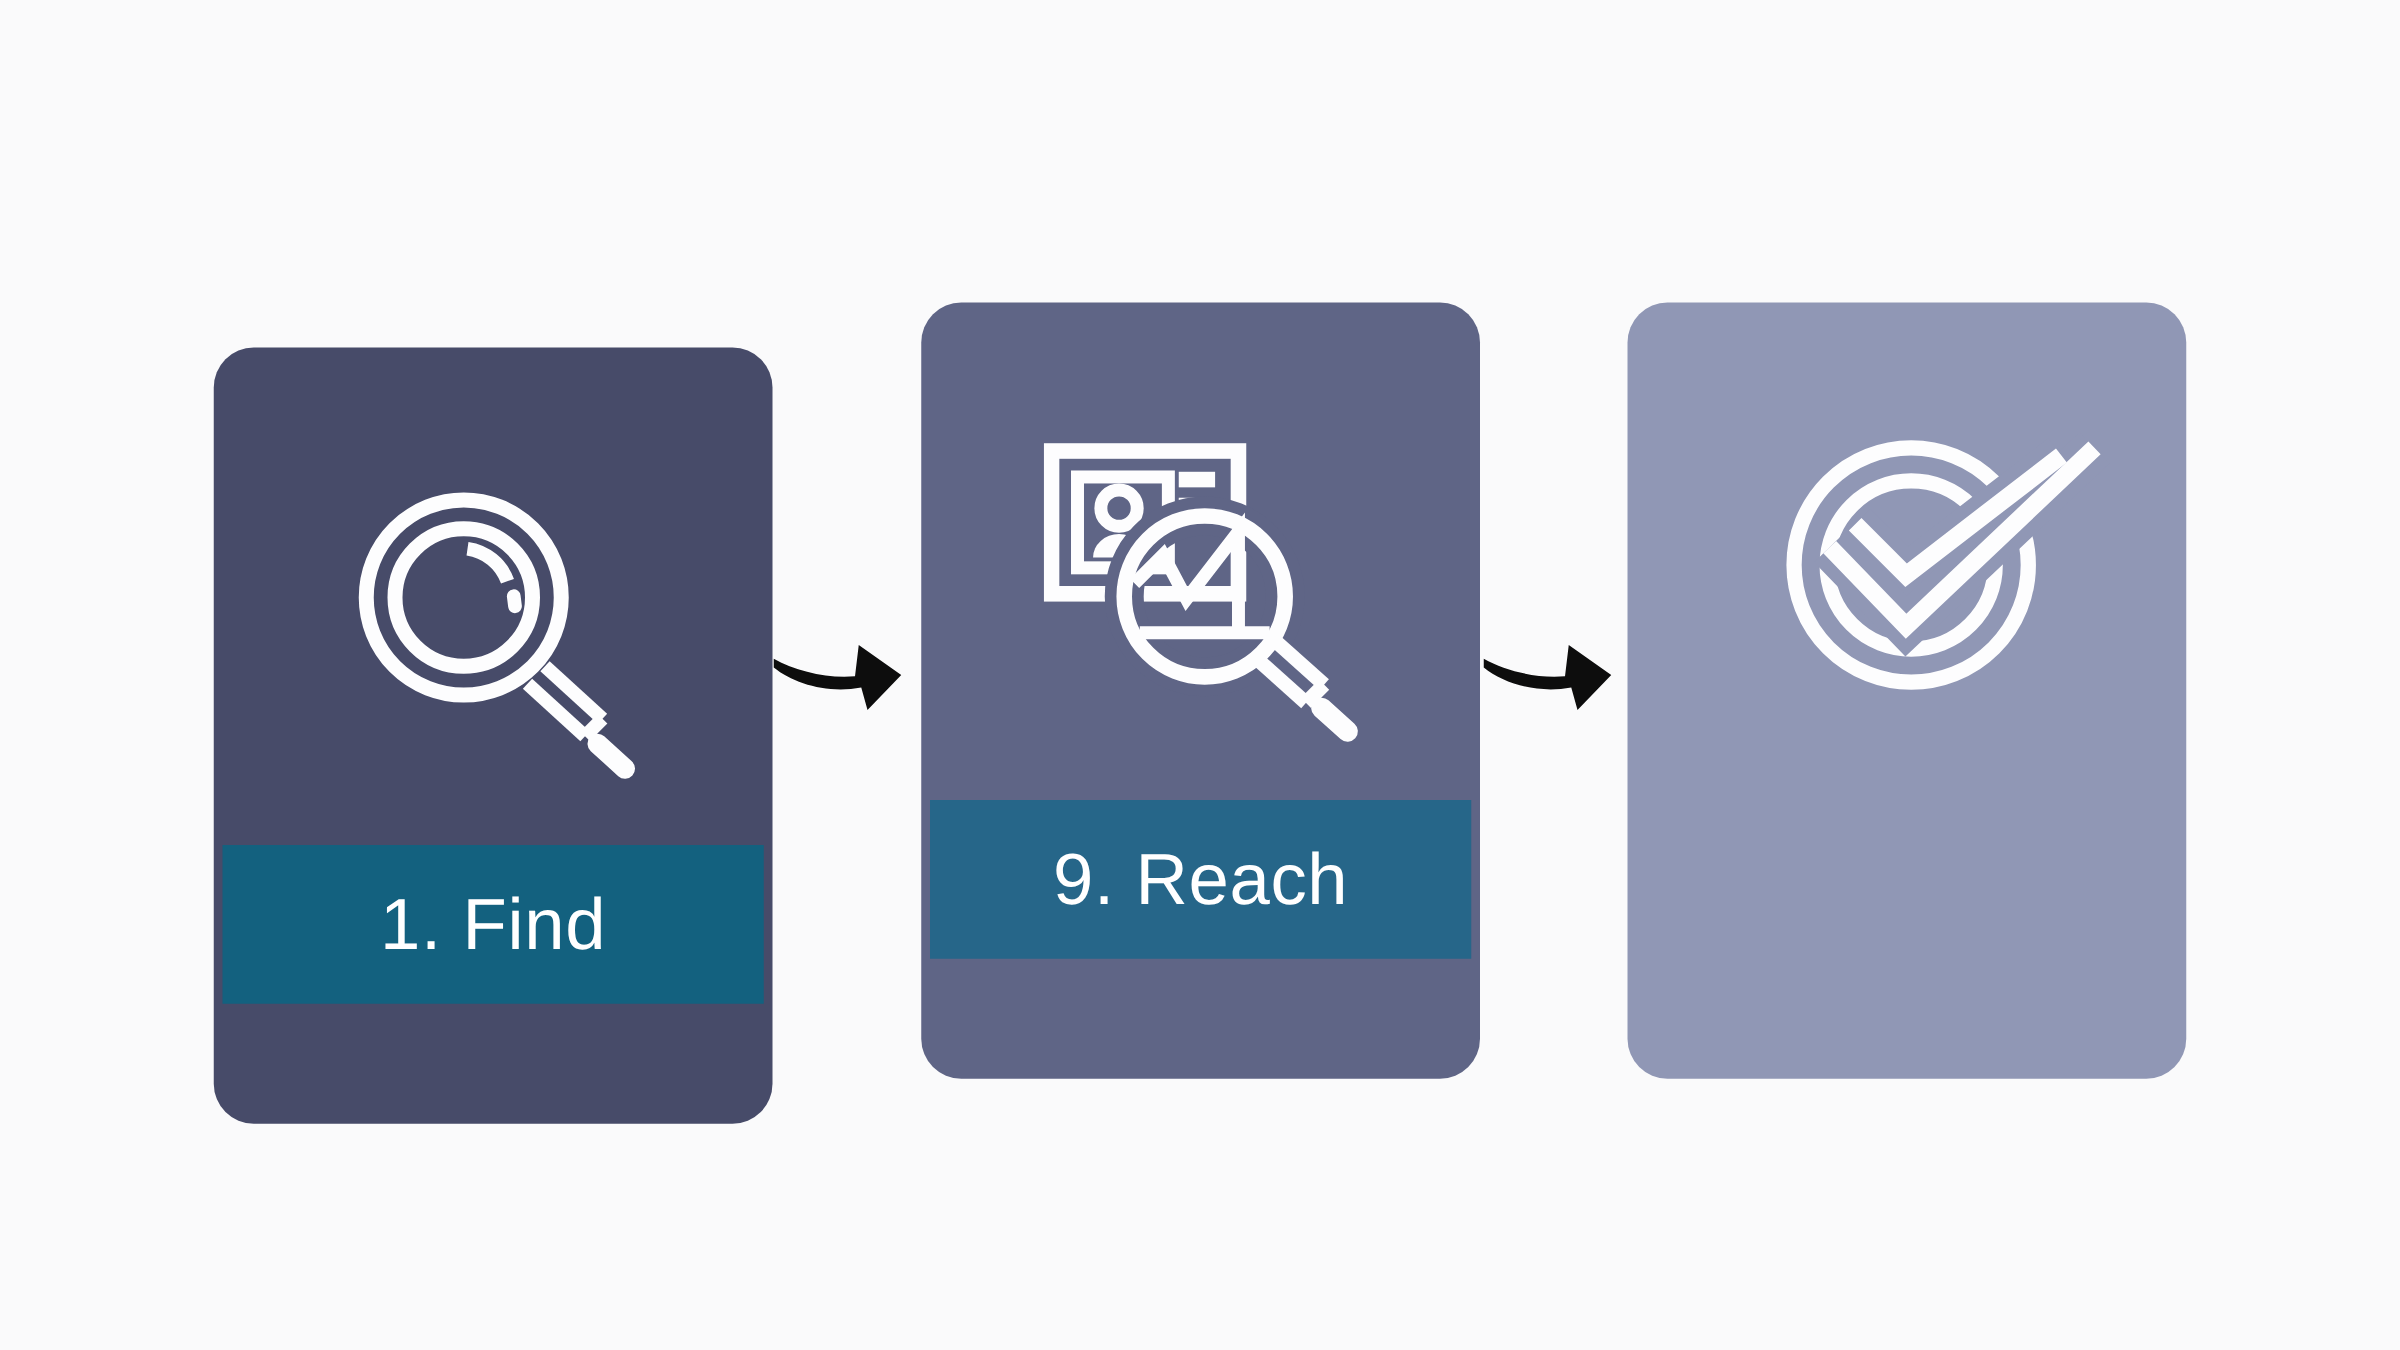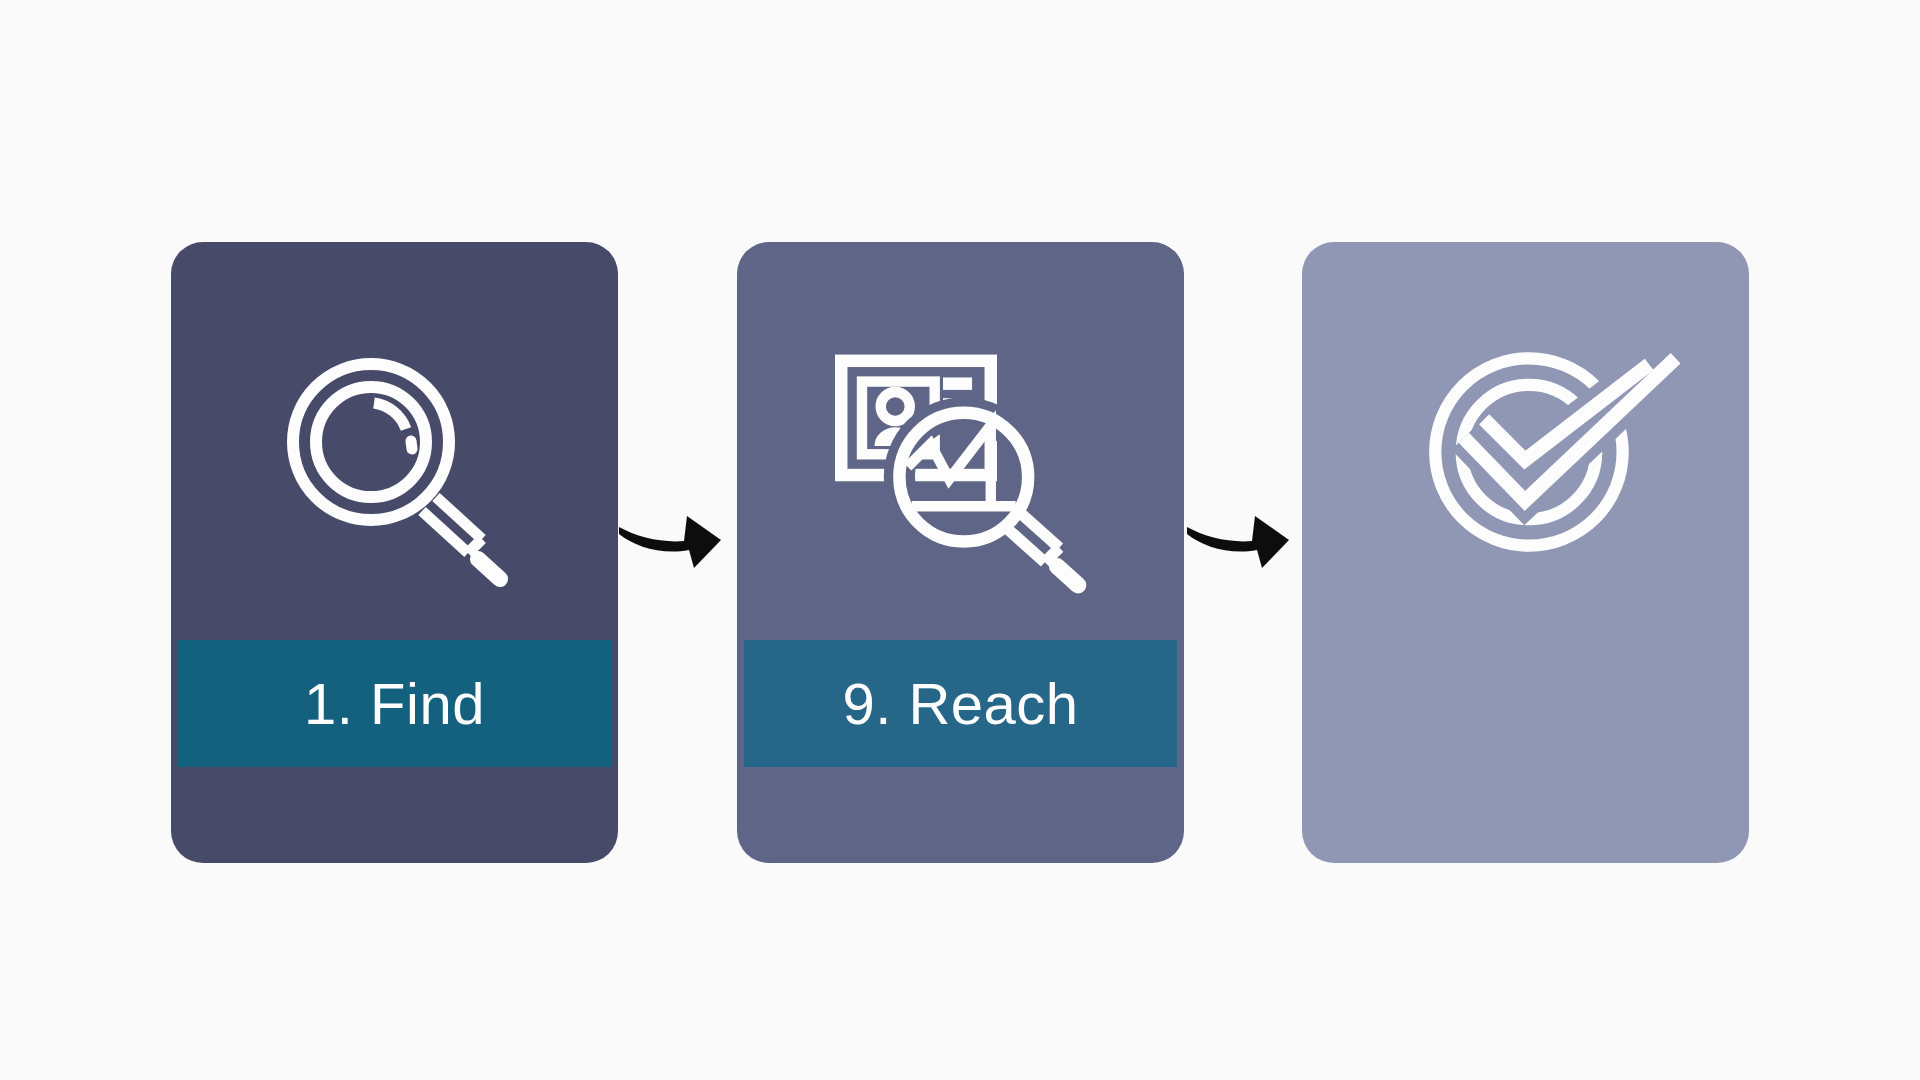--- a/index.html
+++ b/index.html
@@ -14,21 +14,21 @@
     width:1920px;height:1080px;
     background:var(--bg,#fafafb);
   }
   .card{
     position:absolute;
     top:242px;
     width:447px;height:621px;
     background:var(--card,#474b69);
     border-radius:32px;
   }
-  .card.pos-1{left:171px;}
+  .card.pos-1{left:171px;margin-top:36px;}
   .card.pos-2{left:737px;}
   .card.pos-3{left:1302px;}
   .icon-area{
     position:absolute;
     left:0;top:0;right:0;height:398px;
   }
   .icon-area svg{position:absolute;}
   .band{
     position:absolute;
     left:7px;right:7px;

